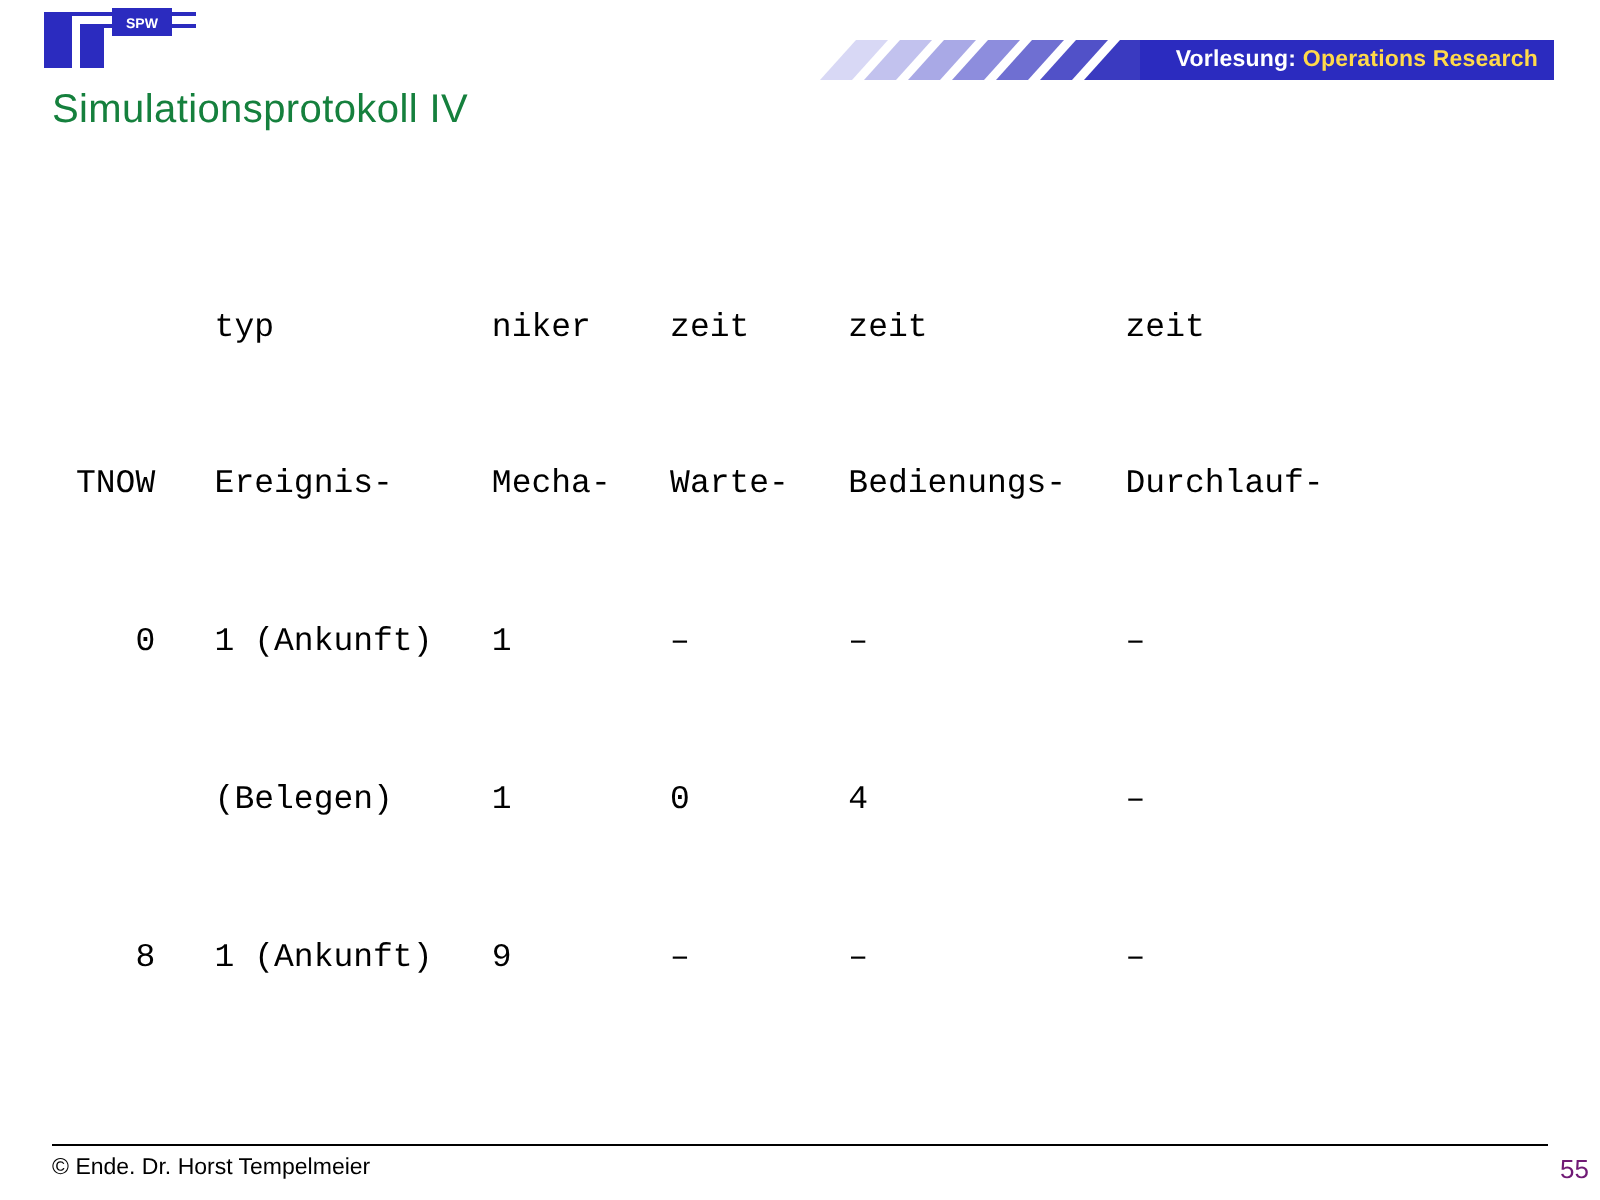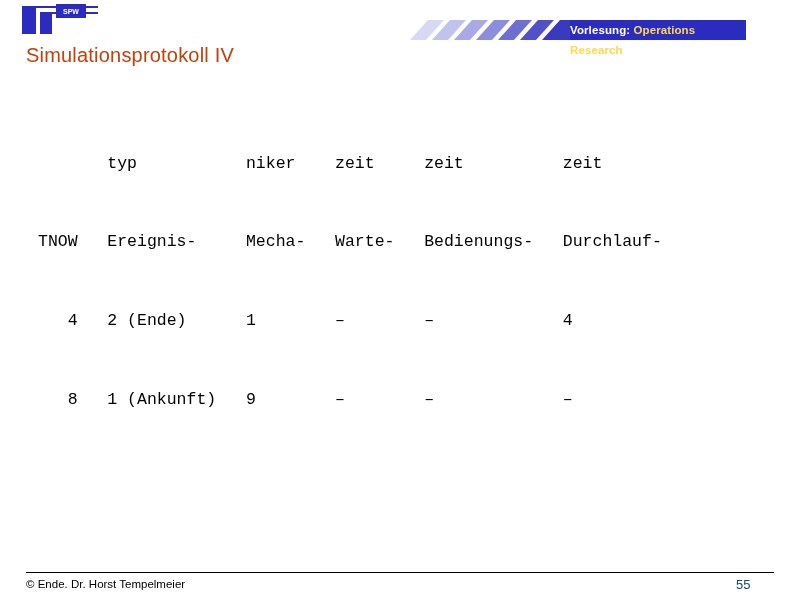--- a/index.html
+++ b/index.html
@@ -36,41 +36,41 @@
     position: absolute;
     left: 0;
     top: 0;
     width: 160px;
     height: 20px;
   }
   .header-title-box {
     position: absolute;
     left: 160px;
     top: 0;
-    width: 176px;
+    width: 207px;
     height: 20px;
     background: #2b2bbf;
     color: #ffffff;
     font-size: 11.5px;
     font-weight: bold;
     line-height: 20px;
-    text-align: left;
+    text-align: right;
     padding-right: 8px;
     box-sizing: border-box;
     letter-spacing: 0.1px;
   }
   .header-title-box .accent { color: #ffd94a; }
 
   
   .slide-title {
     position: absolute;
     left: 26px;
     top: 44px;
     font-size: 20px;
-    color: #c2410c;
+    color: #15803d;
     letter-spacing: 0.2px;
   }
 
   
   .protocol {
     position: absolute;
     left: 38px;
     top: 98px;
     font-family: "Liberation Mono", "DejaVu Sans Mono", monospace;
     font-size: 16.5px;
@@ -94,24 +94,24 @@
     left: 26px;
     top: 578px;
     font-size: 11.5px;
     color: #000000;
   }
   .footer-left .copy {
     font-size: 11.5px;
   }
   .footer-right {
     position: absolute;
-    left: 736px;
+    left: 780px;
     top: 577px;
     font-size: 13px;
-    color: #0c4a6e;
+    color: #701a75;
   }
 </style>
 </head>
 <body>
 
 <div class="logo">
   <svg width="76" height="30" viewBox="0 0 76 30" xmlns="http://www.w3.org/2000/svg">
     <polygon points="0,30 0,2 62,2 76,2 76,4 14,4 14,30" fill="#2b2bbf"></polygon>
     <polygon points="18,30 18,8 76,8 76,10 30,10 30,30" fill="#2b2bbf"></polygon>
     <rect x="34" y="0" width="30" height="14" fill="#2b2bbf"></rect>
@@ -135,21 +135,22 @@
     <span class="label">Vorlesung:</span>
     <span class="accent">Operations Research</span>
   </div>
 </div>
 
 <div class="slide-title">Simulationsprotokoll IV</div>
 
 <div class="protocol">
   <span class="row">       typ           niker    zeit     zeit          zeit</span>
   <span class="row">TNOW   Ereignis-     Mecha-   Warte-   Bedienungs-   Durchlauf-</span>
-  <span class="row">   4   2 (Ende)      1        –        –             4</span>
+  <span class="row">   0   1 (Ankunft)   1        –        –             –</span>
+  <span class="row">       (Belegen)     1        0        4             –</span>
   <span class="row">   8   1 (Ankunft)   9        –        –             –</span>
   
   
   
   
   
   
   
   
   

